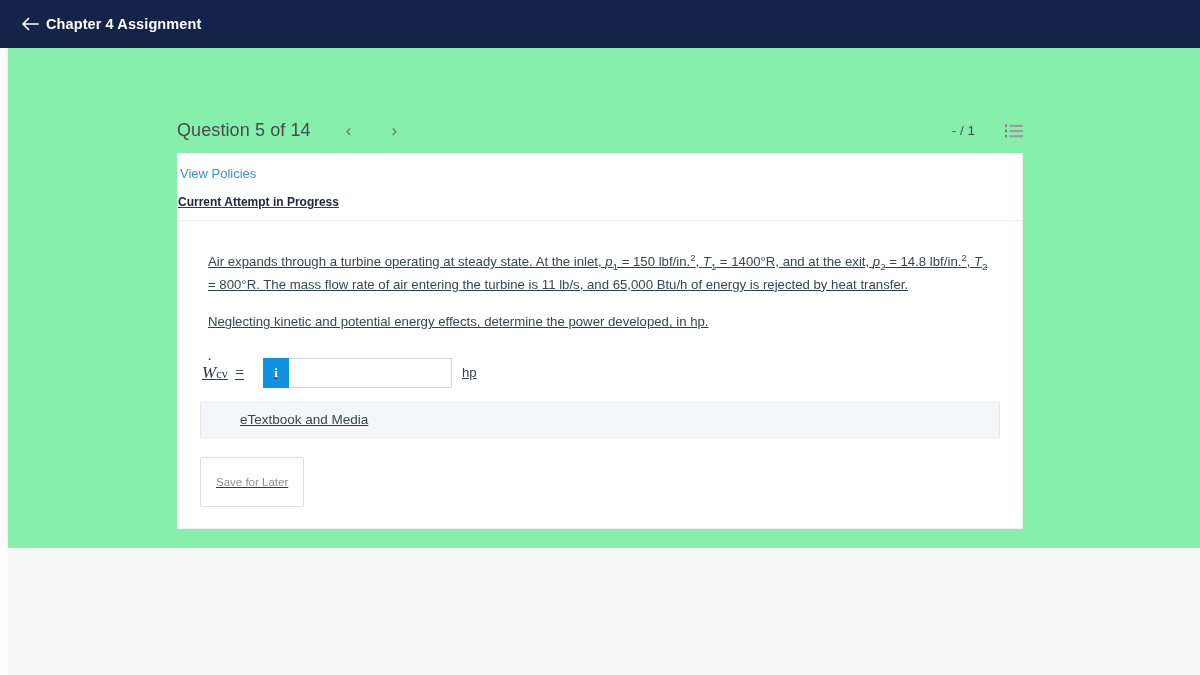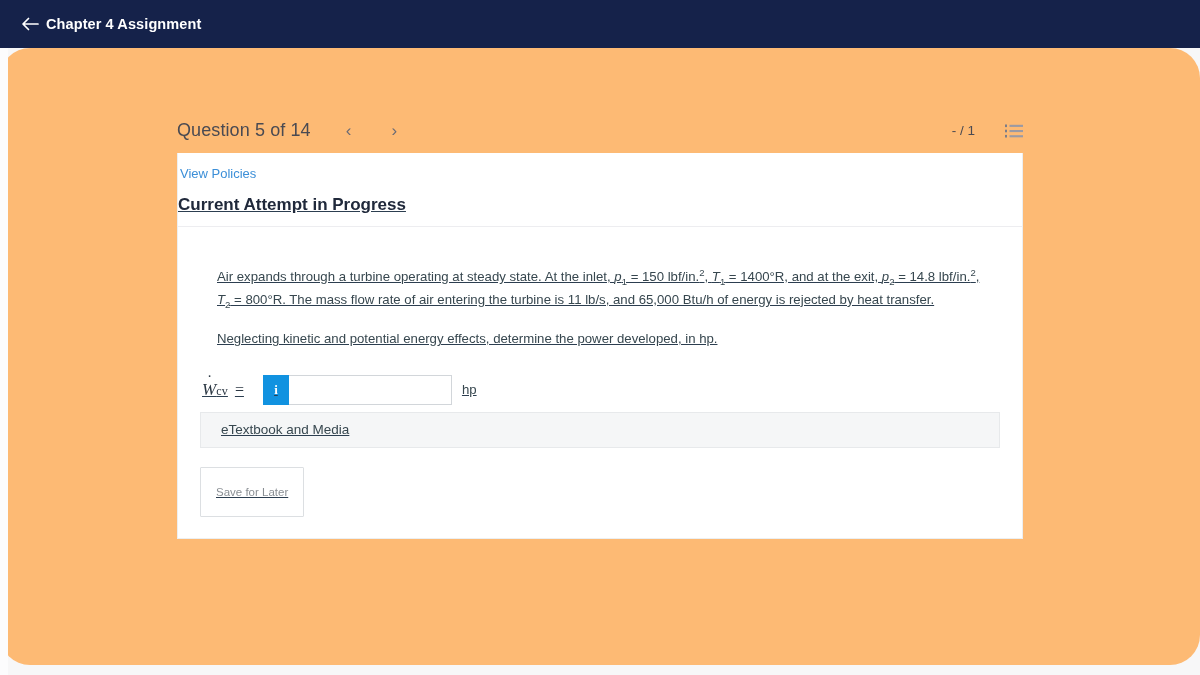--- a/index.html
+++ b/index.html
@@ -37,23 +37,22 @@
     font-size: 14.5px;
     font-weight: bold;
     letter-spacing: 0.1px;
     white-space: nowrap;
   }
 
   
   #page {
     position: relative;
     width: 1200px;
-    height: 617px;
-    background: #fdba74;
-    border-radius: 30px;
+    height: 500px;
+    background: #86efac;
   }
   #left-rail {
     position: absolute;
     left: 0; top: 0;
     width: 8px;
     height: 627px;
     background: #fcfcfd;
   }
 
   
@@ -116,39 +115,39 @@
   #view-policies {
     display: inline-block;
     margin-left: 1px;
     padding: 0 0 0 0;
     font-size: 13px;
     color: #3c8fd8;
     cursor: pointer;
   }
   #attempt-status {
     margin-top: 13px;
-    font-size: 17px;
+    font-size: 12px;
     font-weight: bold;
     color: #20293b;
   }
   #card-divider {
     margin-top: 11px;
     height: 1px;
     background: #ededf0;
     width: 100%;
   }
 
   #card-body {
     padding: 22px 22px 0 22px;
   }
   .qpara {
     font-size: 13.2px;
     line-height: 1.55;
     color: #37474f;
-    margin: 17px;
+    margin: 8px;
   }
   #qpara2 { margin-top: 17px; }
   .italic { font-style: italic; }
   sub { font-size: 0.72em; }
   sup { font-size: 0.72em; }
 
   
   #answer-row {
     display: flex;
     align-items: center;
@@ -224,27 +223,27 @@
   }
   #unit-label {
     margin-left: 10px;
     font-size: 13.2px;
     color: #37474f;
     align-self: center;
   }
 
   
   #etextbook-bar {
-    margin: 7px 22px 0 22px;
+    margin: 14px 22px 0 22px;
     height: 36px;
     background: #f5f6f7;
     border: 1px solid #e7e9eb;
     display: flex;
     align-items: center;
-    padding-left: 20px;
+    padding-left: 39px;
     cursor: pointer;
   }
   #etextbook-label {
     font-size: 13.5px;
     color: #37474f;
   }
 
   
   #card-footer {
     margin: 19px 22px 0 22px;

